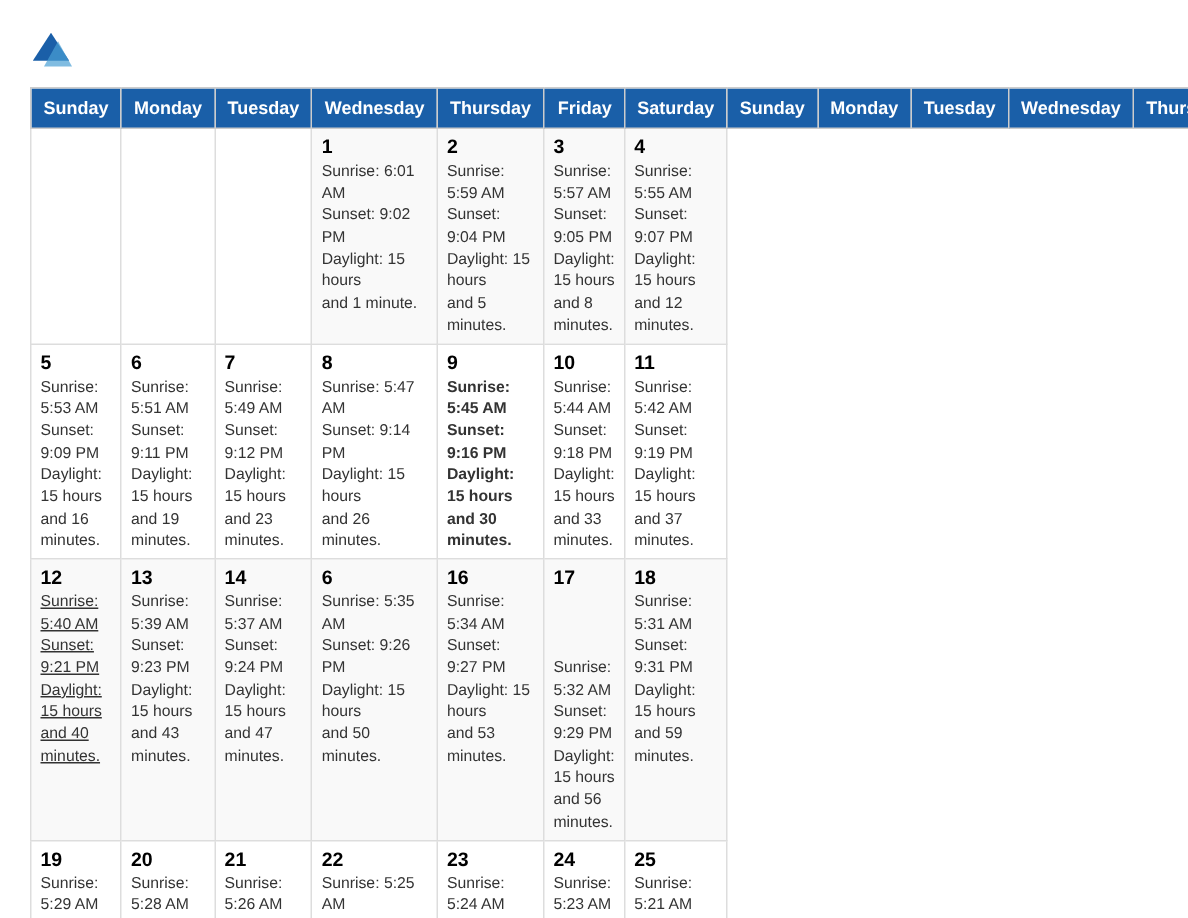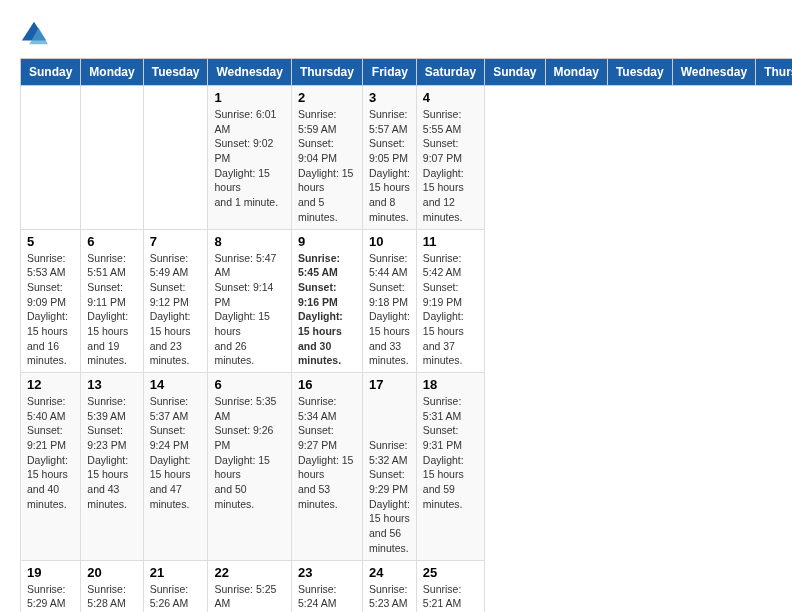--- a/index.html
+++ b/index.html
@@ -200,21 +200,21 @@
           <span class="day-num">11</span>
           <div class="day-info" style="white-space: pre-line;">Sunrise: 5:42 AM
 Sunset: 9:19 PM
 Daylight: 15 hours
 and 37 minutes.</div>
         </td>
       </tr>
       <tr>
         <td>
           <span class="day-num">12</span>
-          <div class="day-info" style="white-space: pre-line;">Sunrise: 5:40 AM
+          <div class="day-info" style="white-space: pre-line; text-decoration: underline;">Sunrise: 5:40 AM
 Sunset: 9:21 PM
 Daylight: 15 hours
 and 40 minutes.</div>
         </td>
         <td>
           <span class="day-num">13</span>
           <div class="day-info" style="white-space: pre-line;">Sunrise: 5:39 AM
 Sunset: 9:23 PM
 Daylight: 15 hours
 and 43 minutes.</div>

